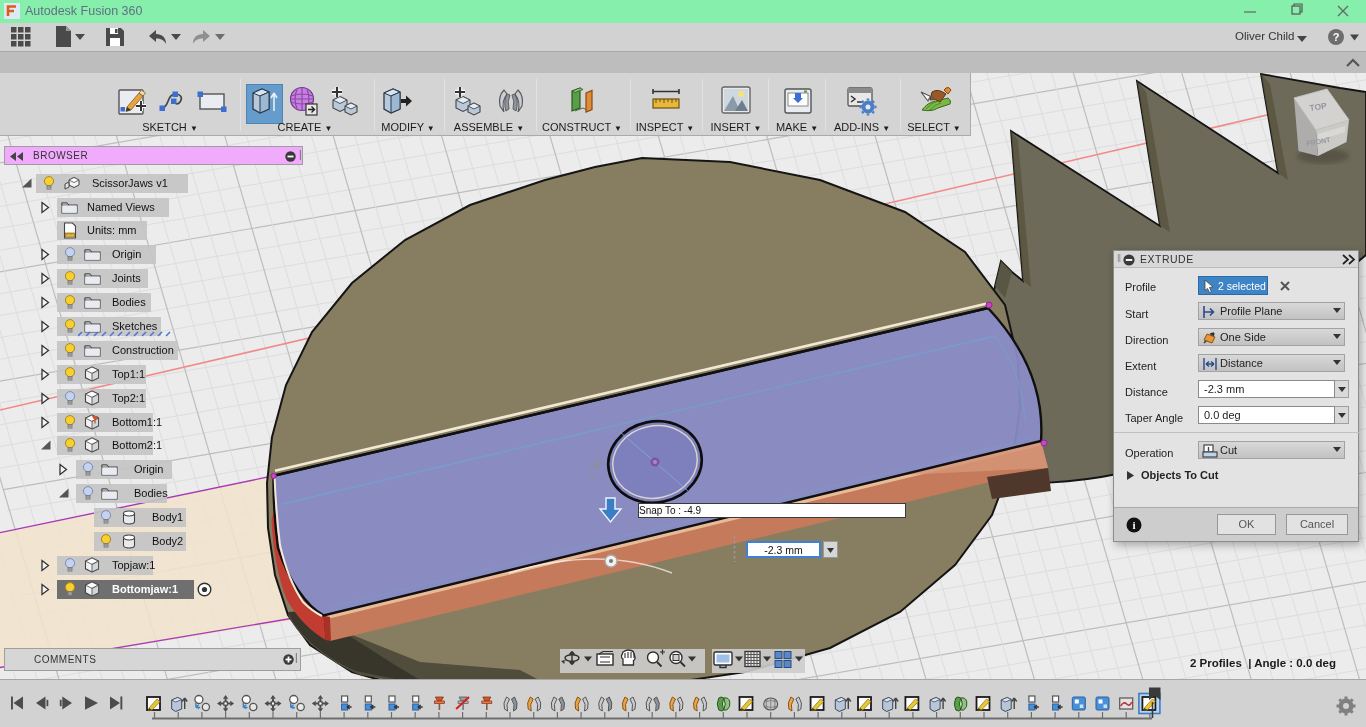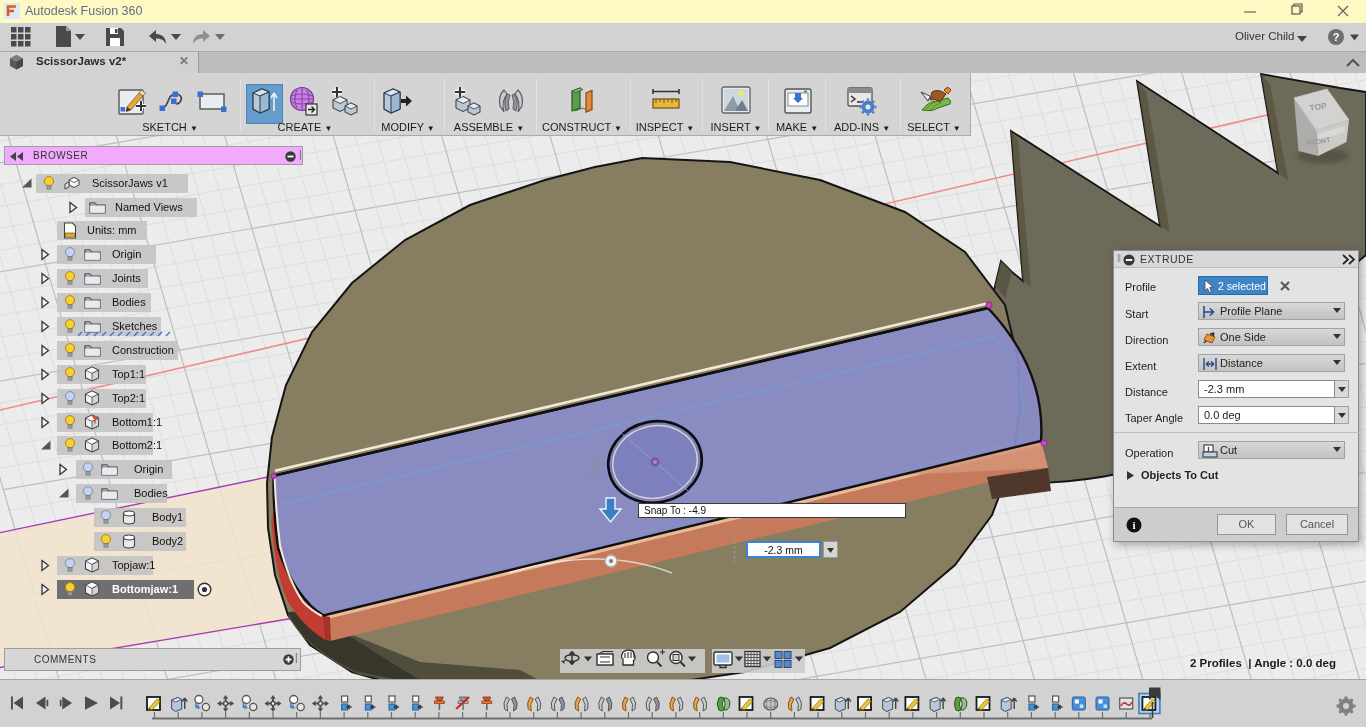--- a/index.html
+++ b/index.html
@@ -1,16 +1,16 @@
 <!DOCTYPE html>
 <html><head><meta charset="utf-8"><style>
 *{margin:0;padding:0;box-sizing:border-box;}
 body{width:1366px;height:727px;overflow:hidden;font-family:"Liberation Sans",sans-serif;background:#ededed;position:relative;}
 .abs{position:absolute;}
-#titlebar{left:0;top:0;width:1366px;height:23px;background:#fef9c3;}
+#titlebar{left:0;top:0;width:1366px;height:23px;background:#86efac;}
 #titlebar .t{position:absolute;left:25px;top:4px;font-size:12.5px;color:#5f7081;}
 #qat{left:0;top:23px;width:1366px;height:29px;background:#d2d2d2;border-bottom:1px solid #a8a8a8;}
 #tabstrip{left:0;top:52px;width:1366px;height:21px;background:#bdbdbd;}
 #tab{position:absolute;left:0;top:0;width:199px;height:21px;background:#d2d2d2;border-right:1px solid #999;}
 #tab .tt{position:absolute;left:36px;top:3px;font-size:11.5px;font-weight:bold;color:#2a2a2a;}
 #tab .tx{position:absolute;left:179px;top:2px;font-size:12px;color:#777;font-weight:bold;}
 #ribbon{left:0;top:73px;width:971px;height:63px;background:#d4d4d4;border-right:1px solid #aaa;border-bottom:1px solid #aaa;}
 .rlabel{position:absolute;top:48px;font-size:11px;color:#1c1c1c;white-space:nowrap;transform:translateX(-50%);}
 .rsep{position:absolute;top:6px;height:52px;width:1px;background:#c3c3c3;border-right:1px solid #e2e2e2;}
 #modelbox{position:absolute;left:4px;top:5px;width:102px;height:58px;background:#949494;}
@@ -285,29 +285,20 @@
     <svg class="abs" style="left:1297px;top:13px" width="10" height="6" viewBox="0 0 10 6">
       <path d="M0,0 h10 l-5,6 Z" fill="#444"></path>
     </svg>
     <svg class="abs" style="left:1327px;top:5px" width="40" height="18" viewBox="0 0 40 18">
       <circle cx="9" cy="9" r="8" fill="#6e6e6e"></circle>
       <text x="9" y="13" font-size="11" font-weight="bold" fill="#fff" text-anchor="middle" font-family="Liberation Sans">?</text>
       <path d="M23,6.5 h9 l-4.5,6 Z" fill="#444"></path>
     </svg>
 </div>
 <div id="tabstrip" class="abs">
-    <div id="tab">
-      <svg class="abs" style="left:8px;top:2px" width="17" height="17" viewBox="0 0 17 17">
-        <polygon points="8.5,1 15,4.5 15,12 8.5,15.5 2,12 2,4.5" fill="#5a5a5a"></polygon>
-        <polygon points="8.5,1 15,4.5 8.5,8 2,4.5" fill="#7e7e7e"></polygon>
-        <polygon points="8.5,8 15,4.5 15,12 8.5,15.5" fill="#474747"></polygon>
-      </svg>
-      <span class="tt">ScissorJaws v2*</span>
-      <span class="tx">✕</span>
-    </div>
     <svg class="abs" style="left:1345px;top:6px" width="16" height="10" viewBox="0 0 16 10">
       <path d="M2,8 L8,2 L14,8" fill="none" stroke="#555" stroke-width="2.2"></path>
     </svg>
   </div>
 <div id="ribbon" class="abs">
  <div class="abs" style="left:246px;top:11px;width:37px;height:40px;background:#669ccc;border:1px solid #4a84b8"></div>
  <div class="rsep" style="left:240px"></div>
     <div class="rsep" style="left:374px"></div>
     <div class="rsep" style="left:444px"></div>
     <div class="rsep" style="left:536px"></div>
@@ -459,21 +450,21 @@
       <rect x="4" y="9.5" width="4" height="3.6" fill="#b0b0b0" stroke="#777" stroke-width="0.8"></rect>
       <line x1="4" y1="11" x2="8" y2="11" stroke="#777" stroke-width="0.7"></line>
     </svg>
     <svg class="abs" style="left:64px;top:1px" width="18" height="17" viewBox="0 0 18 17">
       <path d="M5,5 l5,-2.5 5,2.5 v5 l-5,2.5 -5,-2.5 Z" fill="#f5f5f5" stroke="#444" stroke-width="1"></path>
       <path d="M5,5 l5,-2.5 5,2.5 -5,2.5 Z" fill="#fff" stroke="#444" stroke-width="0.8"></path>
       <path d="M1,9 l4,-2 v5 l-4,2 Z" fill="#e2e6ea" stroke="#444" stroke-width="1"></path>
     </svg>
     <div class="txt" style="left:92px;font-weight:normal;color:#111">ScissorJaws v1</div>
   </div>
-<div class="brow abs" style="left:0;top:198px;width:310px;margin-left:28px;">
+<div class="brow abs" style="left:0;top:198px;width:310px;">
     <div class="bg" style="left:57px;width:112px;"></div>
     <svg class="abs" style="left:40px;top:3px" width="10" height="13" viewBox="0 0 10 13">
       <path d="M2,1.5 L8.5,6.5 L2,11.5 Z" fill="#f5f5f5" stroke="#333" stroke-width="1.3"></path>
     </svg>
     <svg class="abs" style="left:61px;top:2px" width="17" height="14" viewBox="0 0 17 14">
       <path d="M1,3 h5 l1.5,2 H16 v8 H1 Z" fill="#fdfdfd" stroke="#444" stroke-width="1.1"></path>
       <path d="M1,3 h5 l1.5,2 h-6.5 Z" fill="#d8dde4" stroke="#444" stroke-width="0.8"></path>
       <path d="M1.5,13 V5.5" stroke="#b8bcc4" stroke-width="0"></path>
       <rect x="1.2" y="5.8" width="14.6" height="7" fill="#e8ecf2"></rect>
     </svg>
@@ -768,21 +759,21 @@
 <div id="comments" class="abs">
  <span style="position:absolute;left:29px;top:5px;letter-spacing:0.5px">COMMENTS</span>
  <svg class="abs" style="left:278px;top:5px" width="11" height="11" viewBox="0 0 11 11">
       <circle cx="5.5" cy="5.5" r="5.2" fill="#3a3a3a"></circle>
       <rect x="2.5" y="4.6" width="6" height="1.8" fill="#fff"></rect>
       <rect x="4.6" y="2.5" width="1.8" height="6" fill="#fff"></rect>
     </svg>
  <span style="position:absolute;left:290px;top:3px;color:#666">|</span>
 </div>
 
-<div class="abs" style="left:638px;top:503px;width:268px;height:15px;background:#fefefe;border:1px solid #3a3a3a;font-size:10px;color:#111;line-height:14px;padding-left:5px">Snap To : -4.9</div>
+<div class="abs" style="left:638px;top:503px;width:268px;height:15px;background:#fefefe;border:1px solid #3a3a3a;font-size:10px;color:#111;line-height:14px;">Snap To : -4.9</div>
 <div class="abs" style="left:746px;top:541px;width:75px;height:17px;background:#fff;border:2px solid #3b82d8;font-size:10.5px;color:#111;text-align:center;line-height:14px">-2.3 mm</div>
 <div class="abs" style="left:823px;top:541px;width:15px;height:17px;background:#d6d6d6;border:1px solid #999"></div>
 <svg class="abs" style="left:827px;top:548px" width="7" height="5" viewBox="0 0 7 5">
     <path d="M0,0 h7 l-3.5,5 Z" fill="#333"></path>
   </svg>
 
 <div id="navbar1" class="abs"></div>
 <div id="navbar2" class="abs"></div>
 <svg class="abs" style="left:555px;top:646px" width="260" height="30" viewBox="0 0 260 30">
 <g stroke="#2f2f2f" fill="none" stroke-width="1.4">

